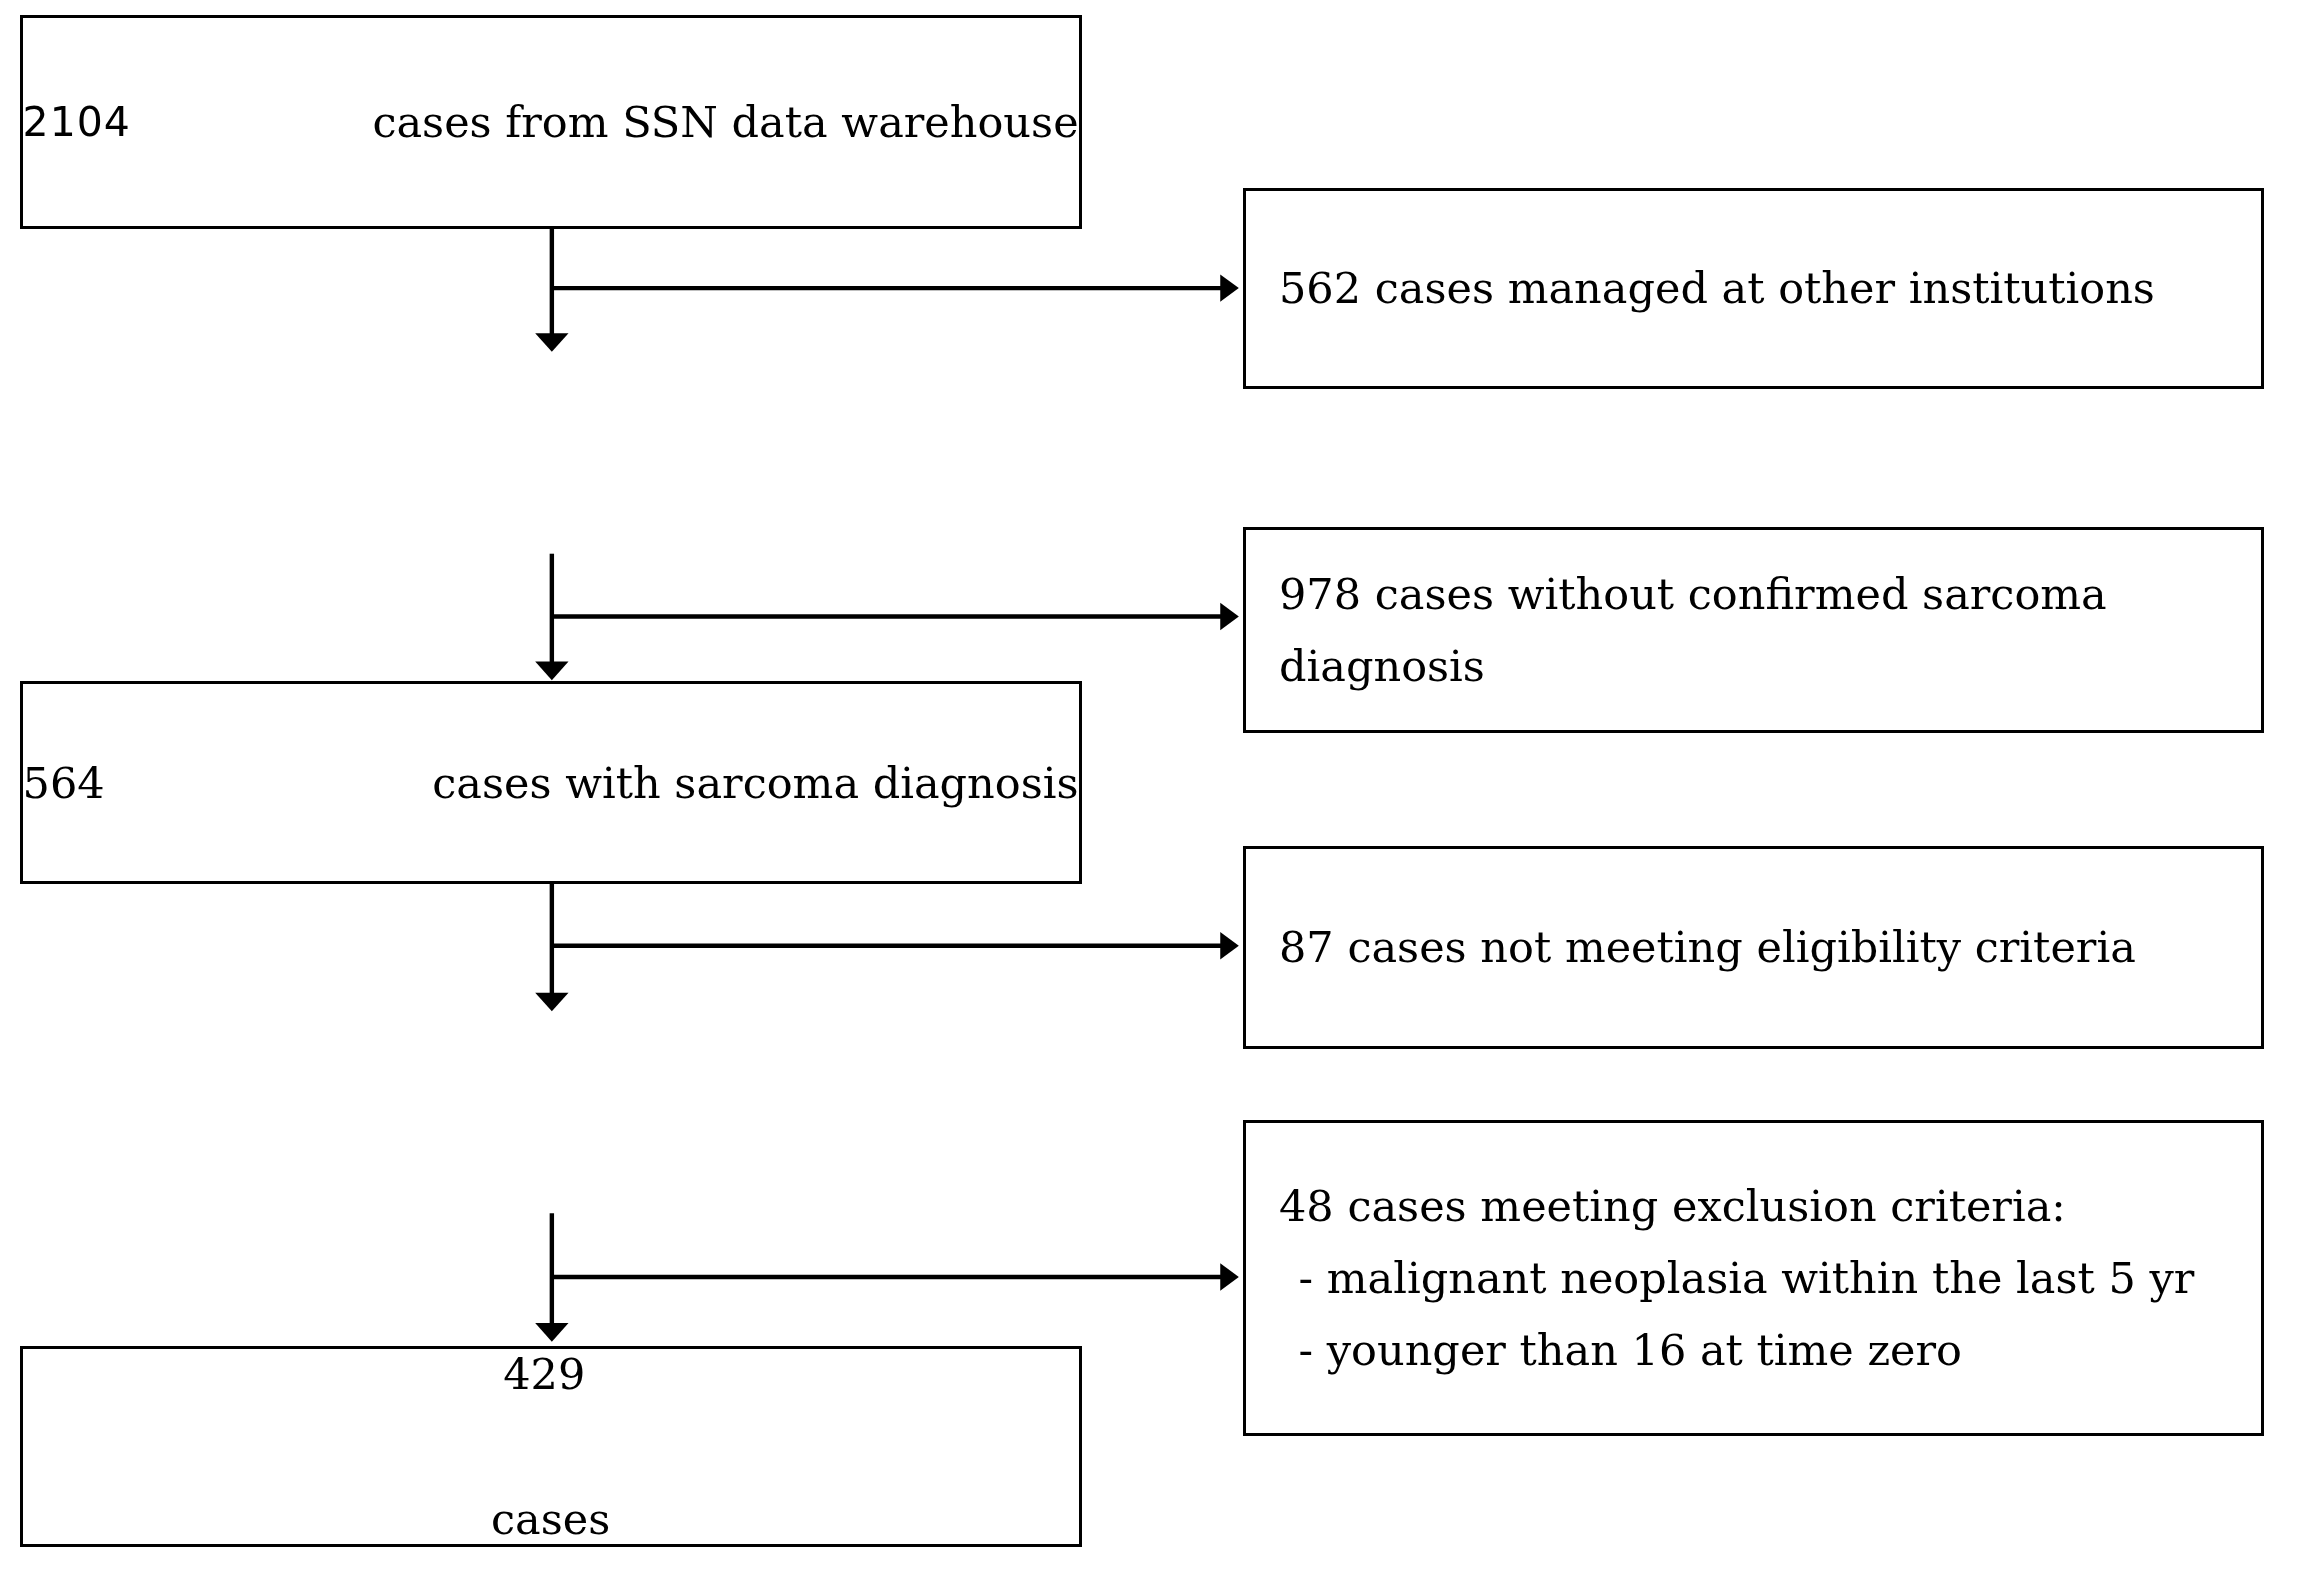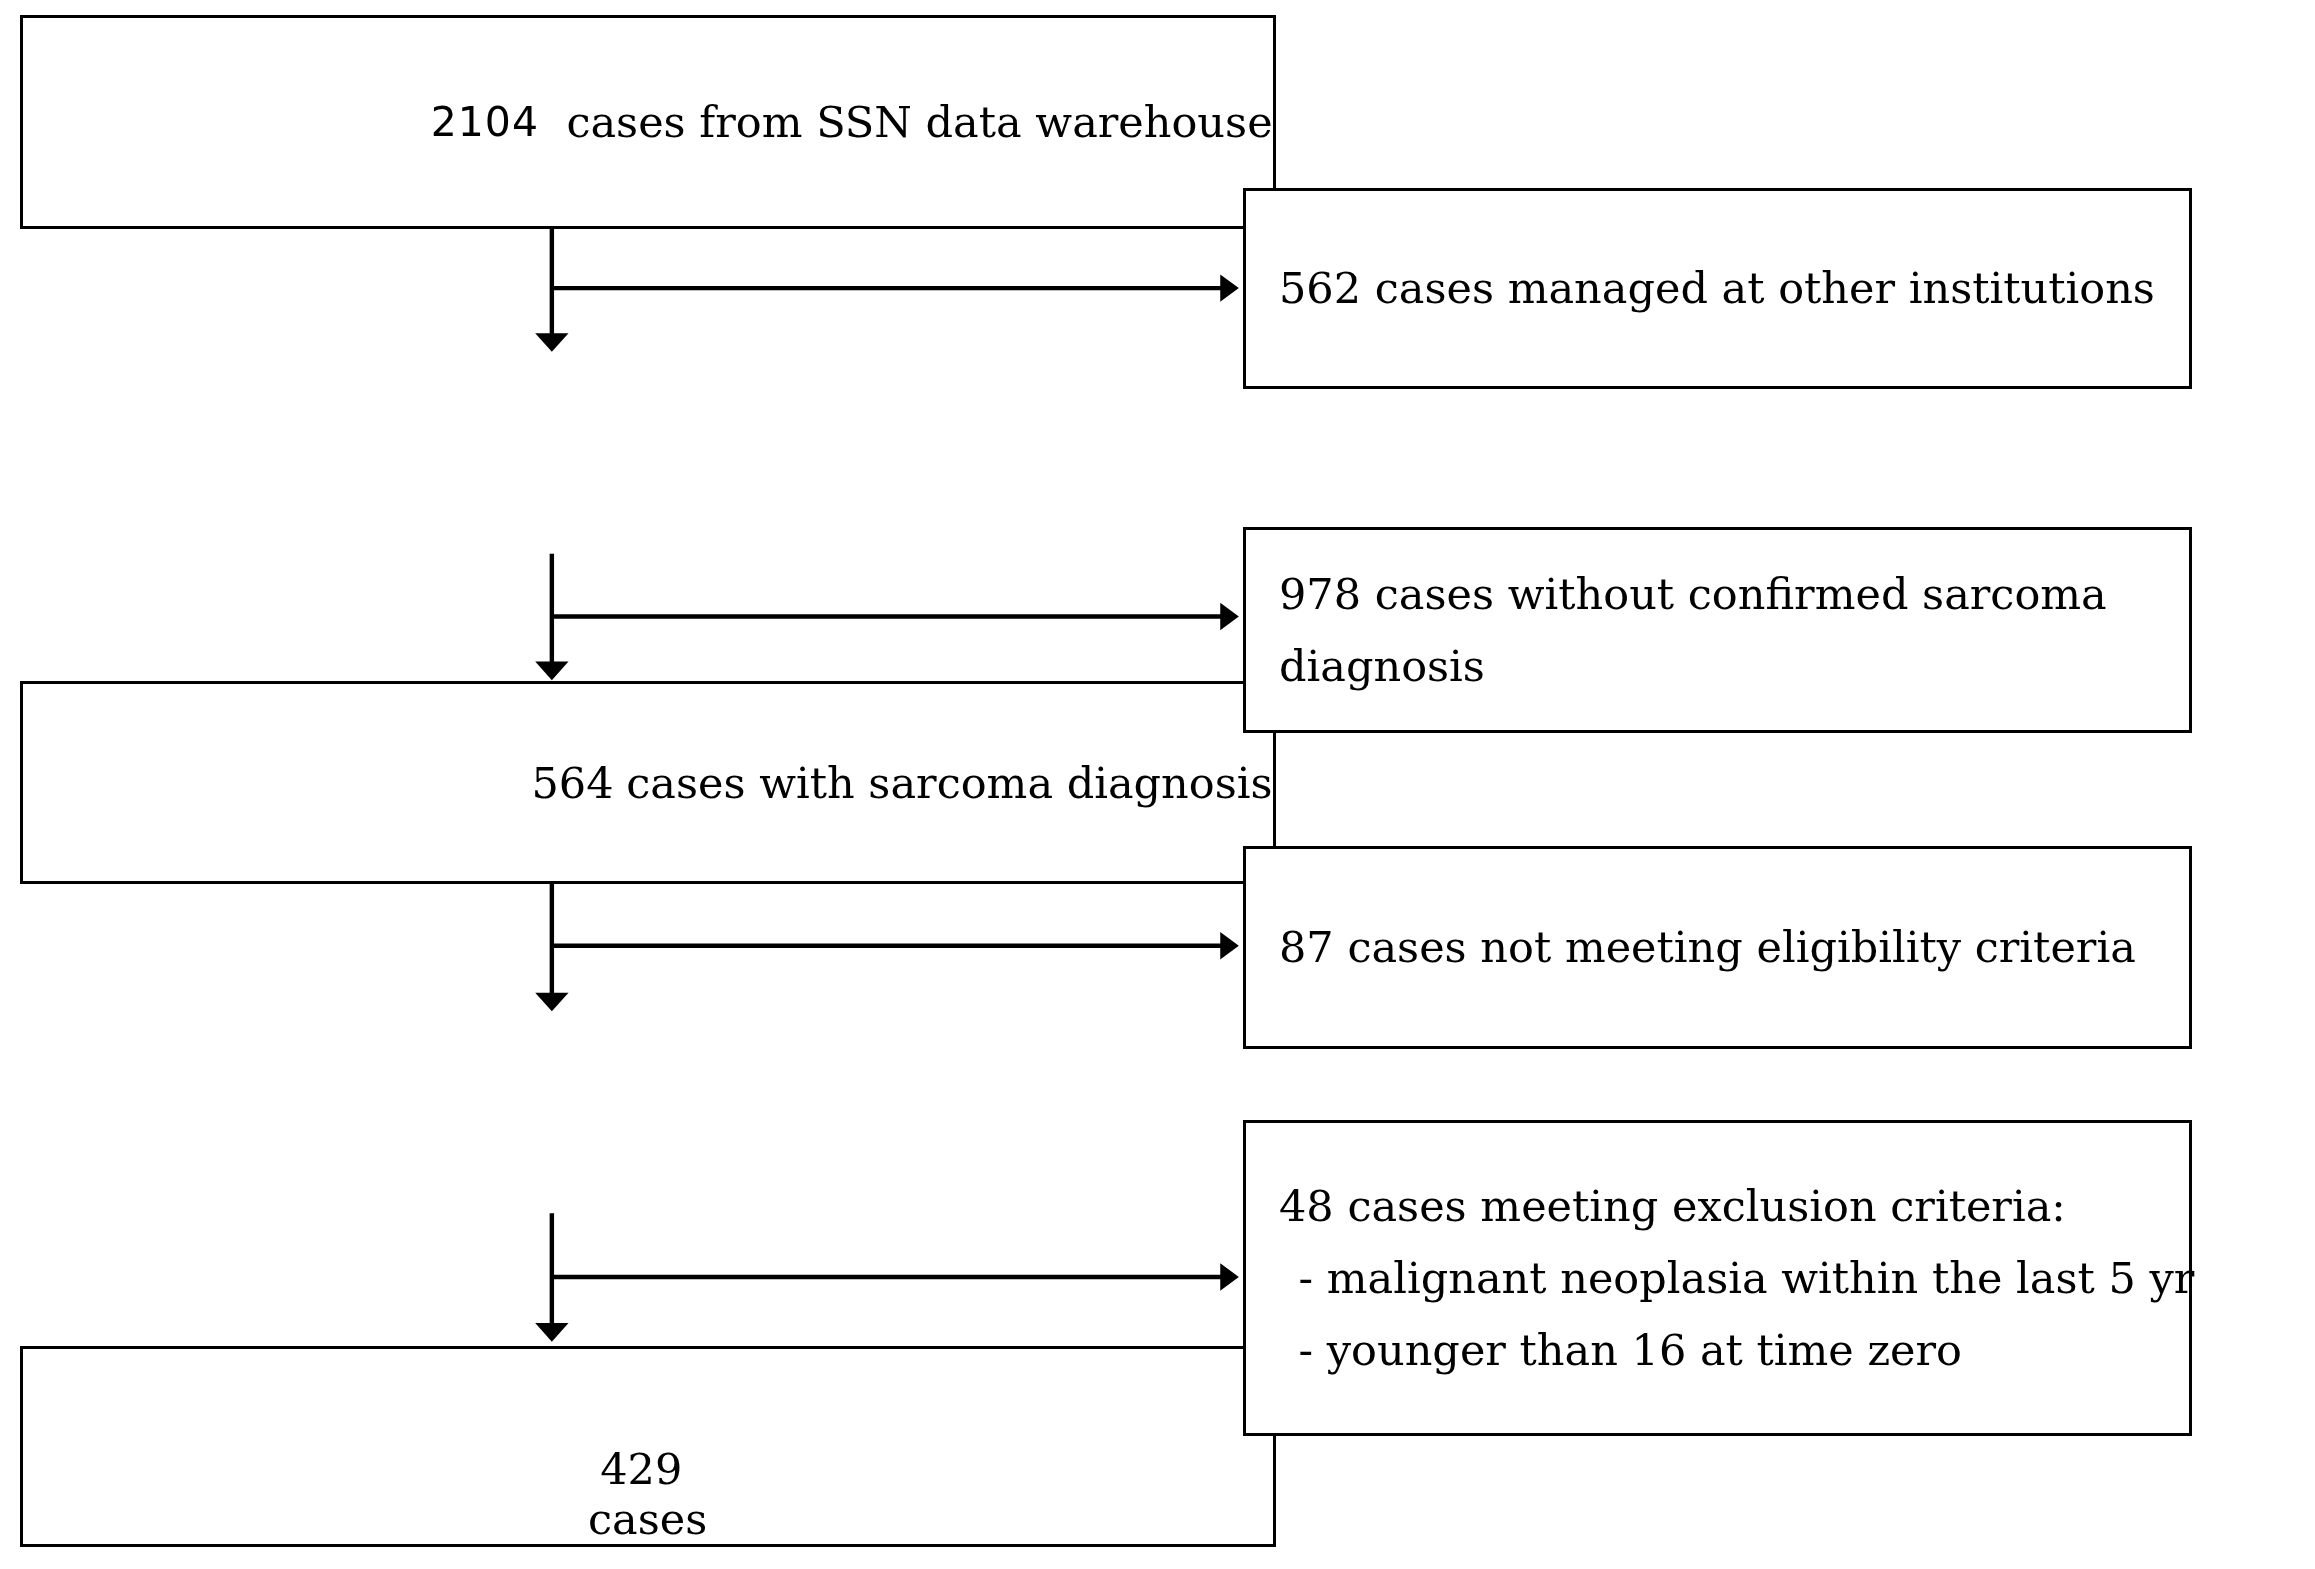--- a/index.html
+++ b/index.html
@@ -13,37 +13,37 @@
     overflow: hidden;
   }
   .box {
     position: absolute;
     box-sizing: border-box;
     border: 3.9px solid #000000;
     background: #ffffff;
   }
   .lbox {
     left: 19.6px;
-    width: 1256px;
+    width: 1062px;
     display: flex;
     align-items: center;
-    justify-content: flex-end;
+    justify-content: space-between;
     font-size: 43px;
     white-space: nowrap;
   }
   .lbox .num { margin-right: 12.7px; }
   .lbox .num.sans {
     font-family: "DejaVu Sans", sans-serif;
     font-size: 41px;
     margin-right: 27.4px;
     letter-spacing: 1px;
   }
   .rbox {
     left: 1243px;
-    width: 949px;
+    width: 1021px;
     display: flex;
     flex-direction: column;
     justify-content: center;
     align-items: flex-start;
     padding: 0 7.8px 0 33px;
     font-size: 43px;
     line-height: 1.68;
     white-space: nowrap;
   }
   .rbox .line { display: block; }

